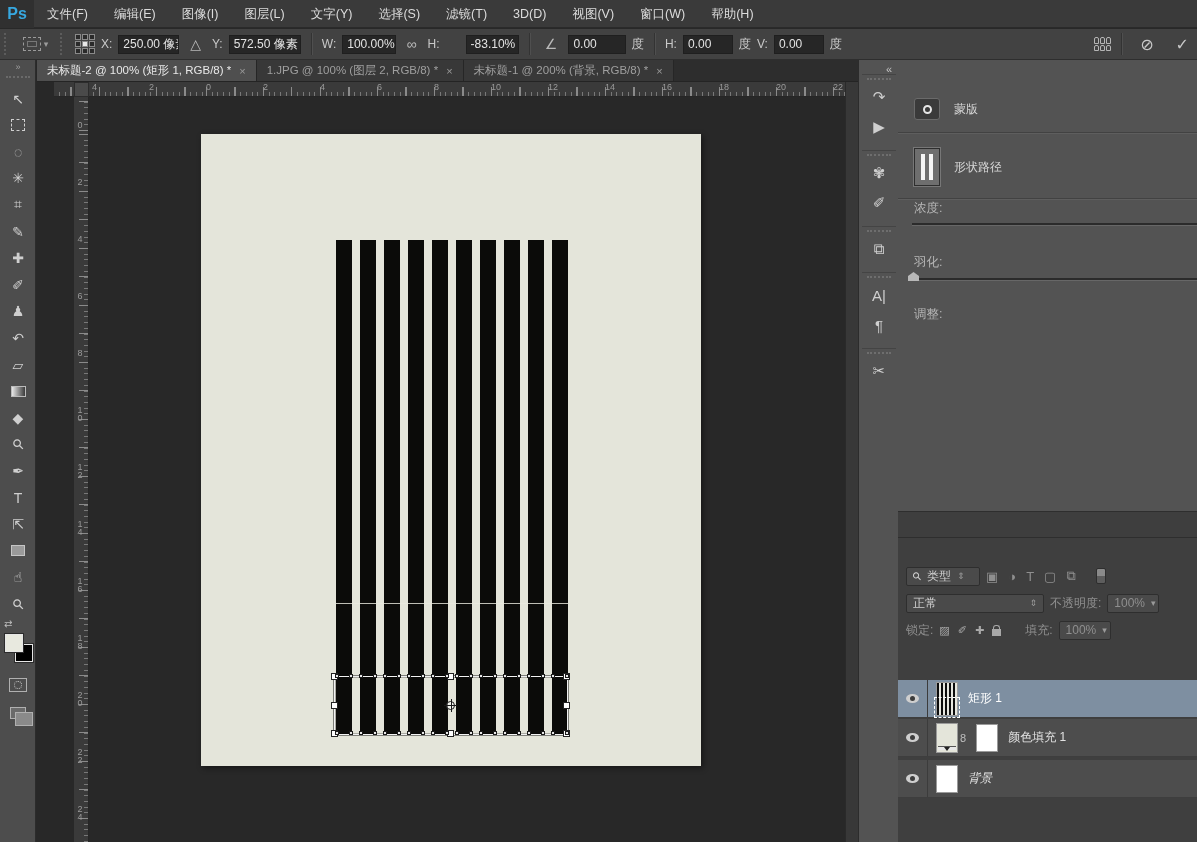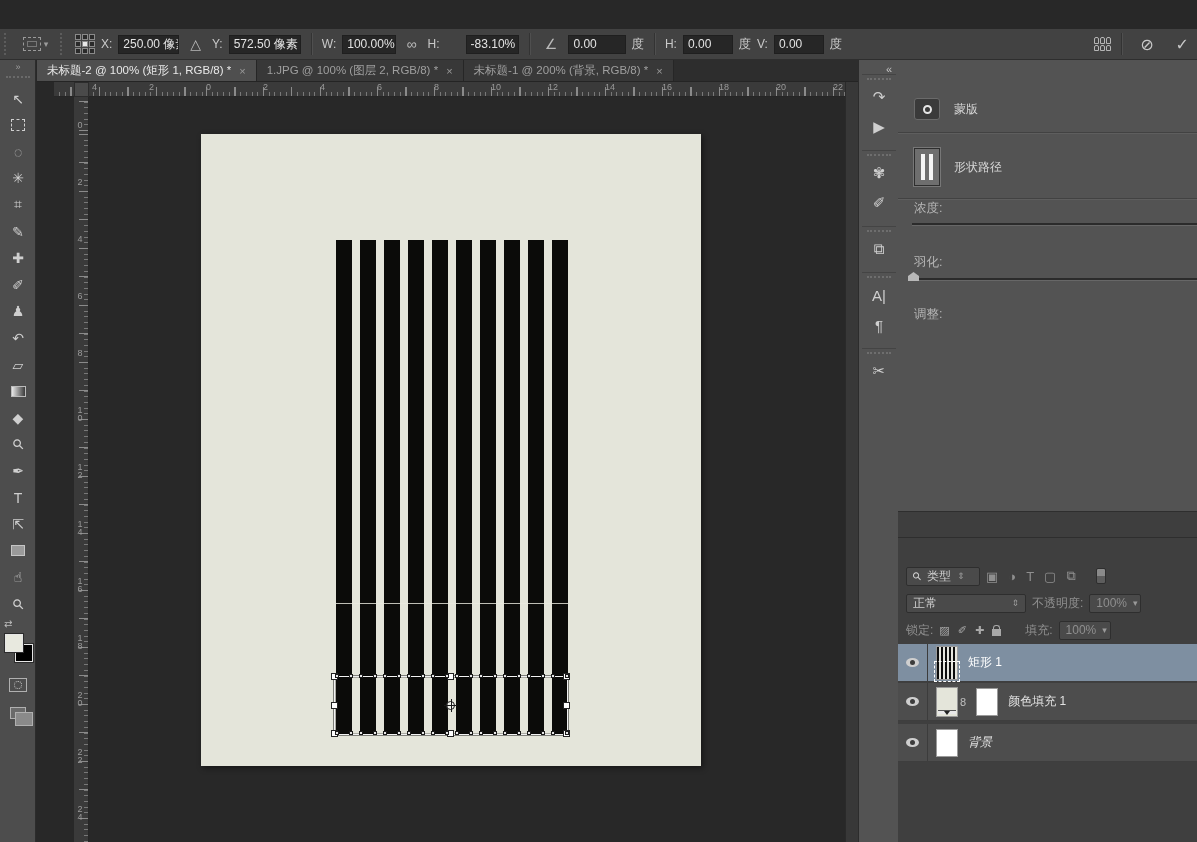--- a/index.html
+++ b/index.html
@@ -126,21 +126,21 @@
   .layers .panel-tabbar { background:#353535; }
   .lp-row { position:absolute; left:0; right:0; display:flex; align-items:center; gap:6px; padding:0 8px; color:#b9b9b9; }
   .lp-select { background:#4a4a4a; border:1px solid #2e2e2e; border-radius:2px; height:19px; display:flex; align-items:center; gap:6px; padding:0 6px; color:#cfcfcf; }
   .updown { font-size:9px; color:#9a9a9a; }
   .filter-icons { display:flex; gap:10px; color:#8f8f8f; font-size:13px; align-items:center; }
   .toggle-pill { width:10px; height:16px; border-radius:2px; background:linear-gradient(#8a8a8a 0 50%,#5d5d5d 50% 100%); border:1px solid #2e2e2e; margin-left:14px; }
   .dim { color:#8f8f8f; }
   .locks { display:flex; gap:8px; color:#a8a8a8; font-size:11px; align-items:center; }
   .mini-lock { position:relative; width:9px; height:7px; background:#a8a8a8; display:inline-block; margin-top:4px; }
   .mini-lock::before { content:""; position:absolute; left:1px; top:-4px; width:5px; height:4px; border:1.5px solid #a8a8a8; border-bottom:none; border-radius:3px 3px 0 0; }
-  .layer-row { position:absolute; left:0; right:0; height:38px; background:#4d4d4d; border-bottom:1px solid #3e3e3e; display:flex; align-items:center; }
+  .layer-row { position:absolute; left:0; right:0; height:38px; background:#4d4d4d; border-bottom:1px solid #3e3e3e; display:flex; align-items:center;margin-top:36px; }
   .layer-row.selected { background:#7e8fa1; color:#f2f2f2; }
   .eye-cell { width:30px; align-self:stretch; border-right:1px solid #3c3c3c; display:flex; align-items:center; justify-content:center; }
   .eye { width:13px; height:9px; border-radius:50%; background:#cfcfcf; position:relative; }
   .eye::after { content:""; position:absolute; left:4px; top:2px; width:5px; height:5px; border-radius:50%; background:#3c3c3c; }
   .thumb { border:1px solid #9a9a9a; background:#fff; margin-left:8px; }
   .thumb.stripes-mini { width:22px; height:34px; background:repeating-linear-gradient(90deg,#0c0c0c 0 2px,#e6e6df 2px 4px); position:relative; }
   .thumb.stripes-mini::after { content:""; position:absolute; left:-3px; right:-3px; top:14px; bottom:-3px; border:1px dashed #fff; }
   .thumb.fill-mini { width:22px; height:30px; position:relative; }
   .thumb.fill-mini i { position:absolute; left:1px; right:1px; bottom:2px; height:4px; background:#e8e8e8; border-top:1px solid #555; }
   .thumb.fill-mini i::after { content:""; position:absolute; left:50%; top:0; margin-left:-3px; border-left:3px solid transparent; border-right:3px solid transparent; border-top:4px solid #222; }
@@ -154,20 +154,36 @@
   .watermark { position:absolute; right:7px; bottom:4px; width:118px; height:38px; background:#fff;
     display:flex; flex-direction:column; align-items:center; justify-content:center; line-height:1.05; }
   .wm1 { color:#000; font-weight:bold; font-size:15px; letter-spacing:3px; }
   .wm2 { color:#000; font-weight:bold; font-size:12px; letter-spacing:1px; }
 </style>
 </head>
 <body>
 
 <div id="app">
 
+  <div class="menubar">
+    <div class="ps-logo" style="color: rgb(55, 168, 224);">Ps</div>
+    <div id="menus" style="display:flex;">
+        <div class="menu-item">文件(F)</div>
+        <div class="menu-item">编辑(E)</div>
+        <div class="menu-item">图像(I)</div>
+        <div class="menu-item">图层(L)</div>
+        <div class="menu-item">文字(Y)</div>
+        <div class="menu-item">选择(S)</div>
+        <div class="menu-item">滤镜(T)</div>
+        <div class="menu-item">3D(D)</div>
+        <div class="menu-item">视图(V)</div>
+        <div class="menu-item">窗口(W)</div>
+        <div class="menu-item">帮助(H)</div>
+      </div>
+  </div>
 
   <div class="optionsbar">
     <div class="grip-v"></div>
     <div class="toolpreset">
       <span class="tp-box"></span>
       <span class="dd-arrow">▾</span>
     </div>
     <div class="grip-v"></div>
     <div class="refpoint">
       <span></span>
@@ -509,21 +525,21 @@
               <span>▣</span>
               <span>◑</span>
               <span>T</span>
               <span>▢</span>
               <span>⧉</span>
             </div>
           <div class="toggle-pill"></div>
         </div>
 
         <div class="lp-row" style="top:53px; height:24px;">
-          <div class="lp-select" style="width:120px; justify-content:space-between;gap:24px;">
+          <div class="lp-select" style="width:138px; justify-content:space-between;gap:24px;">
             <span>正常</span>
             <span class="updown">⇕</span>
           </div>
           <span class="dim">不透明度:</span>
           <div class="lp-select" style="width:52px; justify-content:space-between;">
             <span class="dim">100%</span>
             <span class="updown">▾</span>
           </div>
         </div>
 

